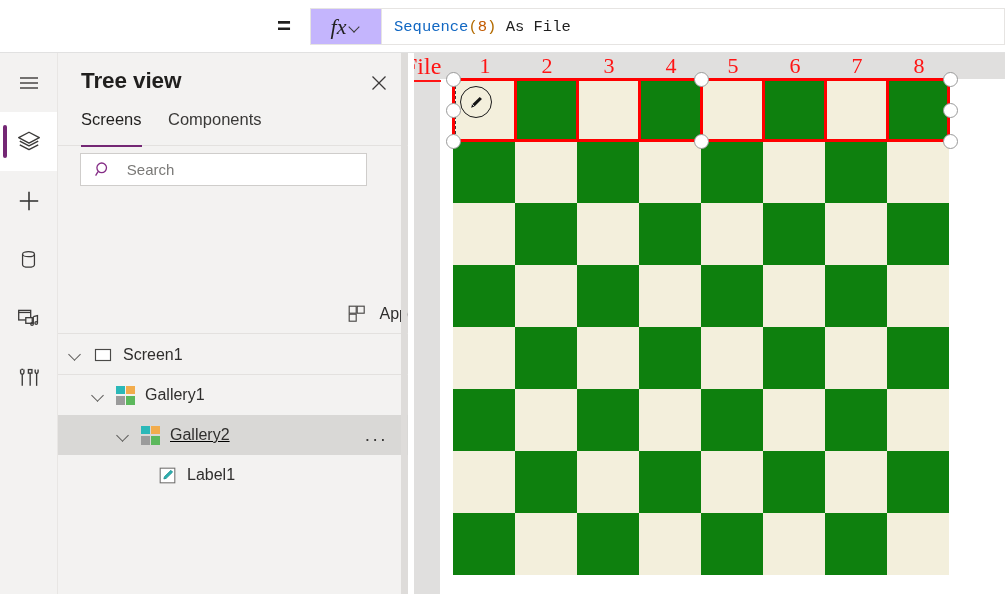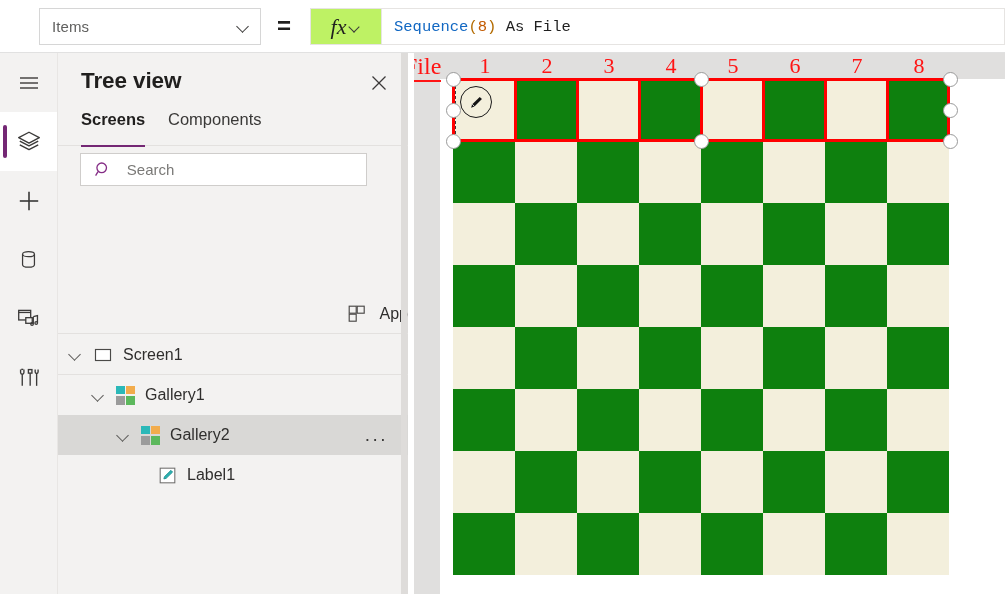--- a/index.html
+++ b/index.html
@@ -70,21 +70,21 @@
     font-weight: 700;
     color: #201f1e;
     line-height: 26px;
     font-family: "Liberation Sans", sans-serif;
   }
 
   .fx-box {
     position: absolute;
     left: 310px; top: 8px;
     width: 72px; height: 37px;
-    background: #bef264;
+    background: #c4b5fd;
     border: 1px solid #e6e4e2;
     box-sizing: border-box;
     display: flex;
     align-items: center;
     justify-content: center;
     gap: 3px;
     cursor: pointer;
   }
   .fx-glyph {
     font-family: "Liberation Serif", serif;
@@ -192,21 +192,21 @@
   }
   .tv-tab {
     position: absolute;
     top: 0; height: 37px;
     display: flex; align-items: flex-start;
     padding-top: 2px;
     font-size: 16.5px;
     color: #3a3938;
     cursor: pointer;
   }
-  .tv-tab.sel { font-weight: 700; color: #201f1e; }
+  .tv-tab.sel { font-weight: 400; color: #201f1e; }
   .tv-tab.sel::after {
     content: "";
     position: absolute;
     left: 0; bottom: 0;
     width: 100%; height: 2.5px;
     background: #742774;
   }
   #tab-screens { left: 23px; }
   #tab-components { left: 110px; }
 
@@ -248,21 +248,21 @@
 
   .tv-row {
     position: absolute;
     left: 0;
     width: 350px; height: 40px;
     display: flex;
     align-items: center;
     box-sizing: border-box;
     cursor: pointer;
   }
-  .tv-row.sel { background: #d9d8d6; }
+  .tv-row.sel { background: #d9d8d6; text-decoration: underline; }
   .tv-row.rule { border-bottom: 1px solid #e3e1df; }
   .tv-row-label { font-size: 16px; color: #2f2e2d; }
 
   .tw-caret {
     width: 15px; height: 15px; position: relative; flex: 0 0 auto;
   }
   .tw-caret::before {
     content: "";
     position: absolute;
     left: 2px; top: 3px;
@@ -400,24 +400,20 @@
     padding-bottom: 1px;
   }
 </style>
 </head>
 <body>
 
 <div id="app">
 
   <div class="topbar">
 
-    <div class="prop-select">
-      <span class="prop-select-label">Items</span>
-      <span class="chev"></span>
-    </div>
 
     <div class="equals-sign">=</div>
 
     <div class="fx-box">
       <span class="fx-glyph">fx</span>
       <span class="fx-chev"></span>
     </div>
 
     <div class="formula-area">
       <span class="tok-fn">Sequence</span><span class="tok-par">(</span><span class="tok-num">8</span><span class="tok-par">)</span><span class="tok-id"> As File</span>

